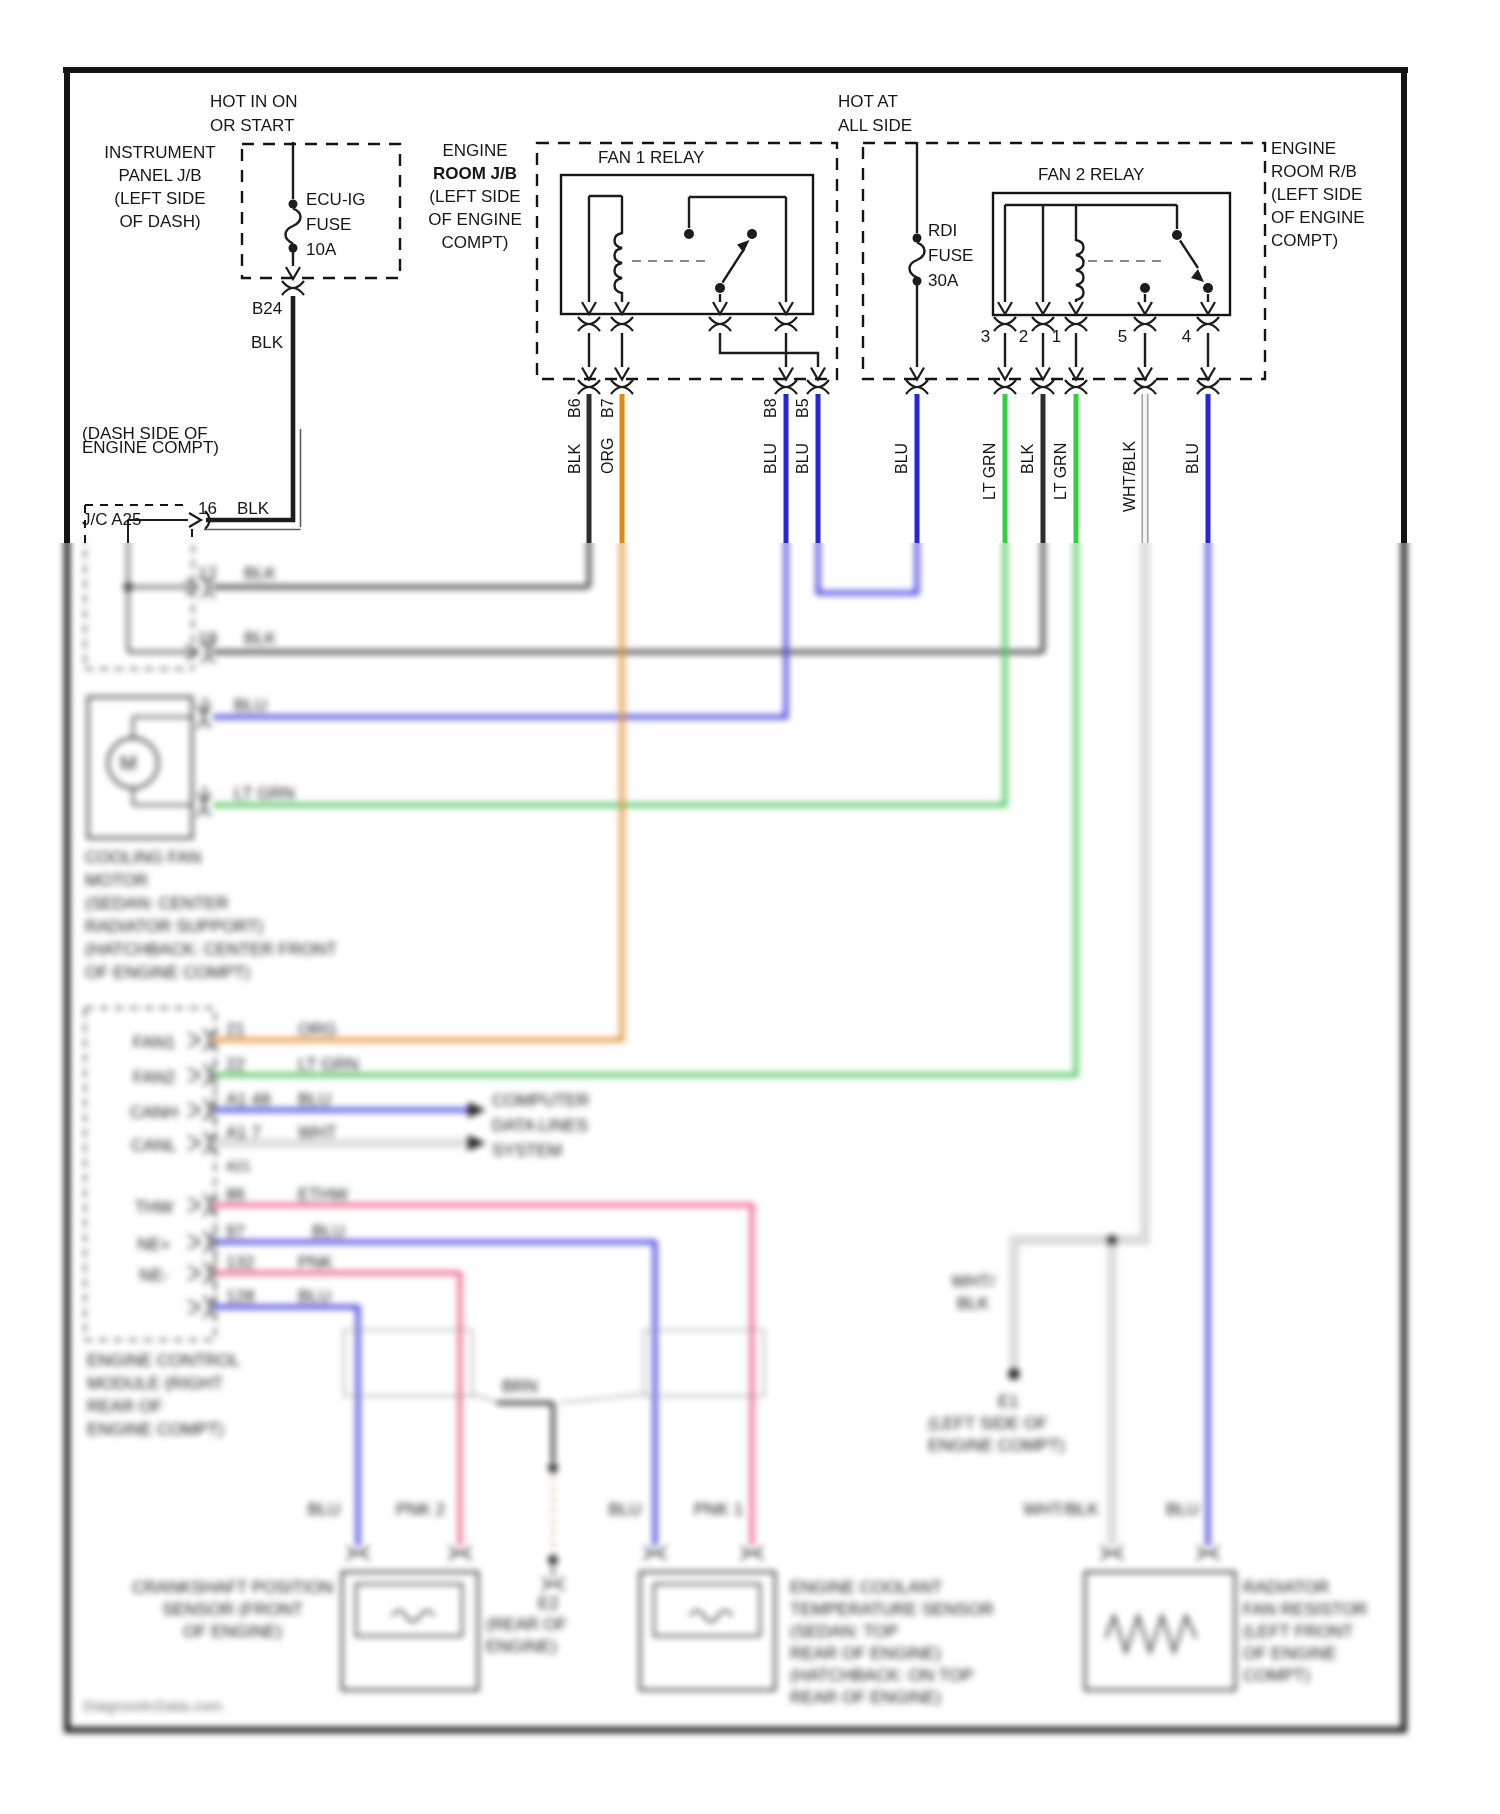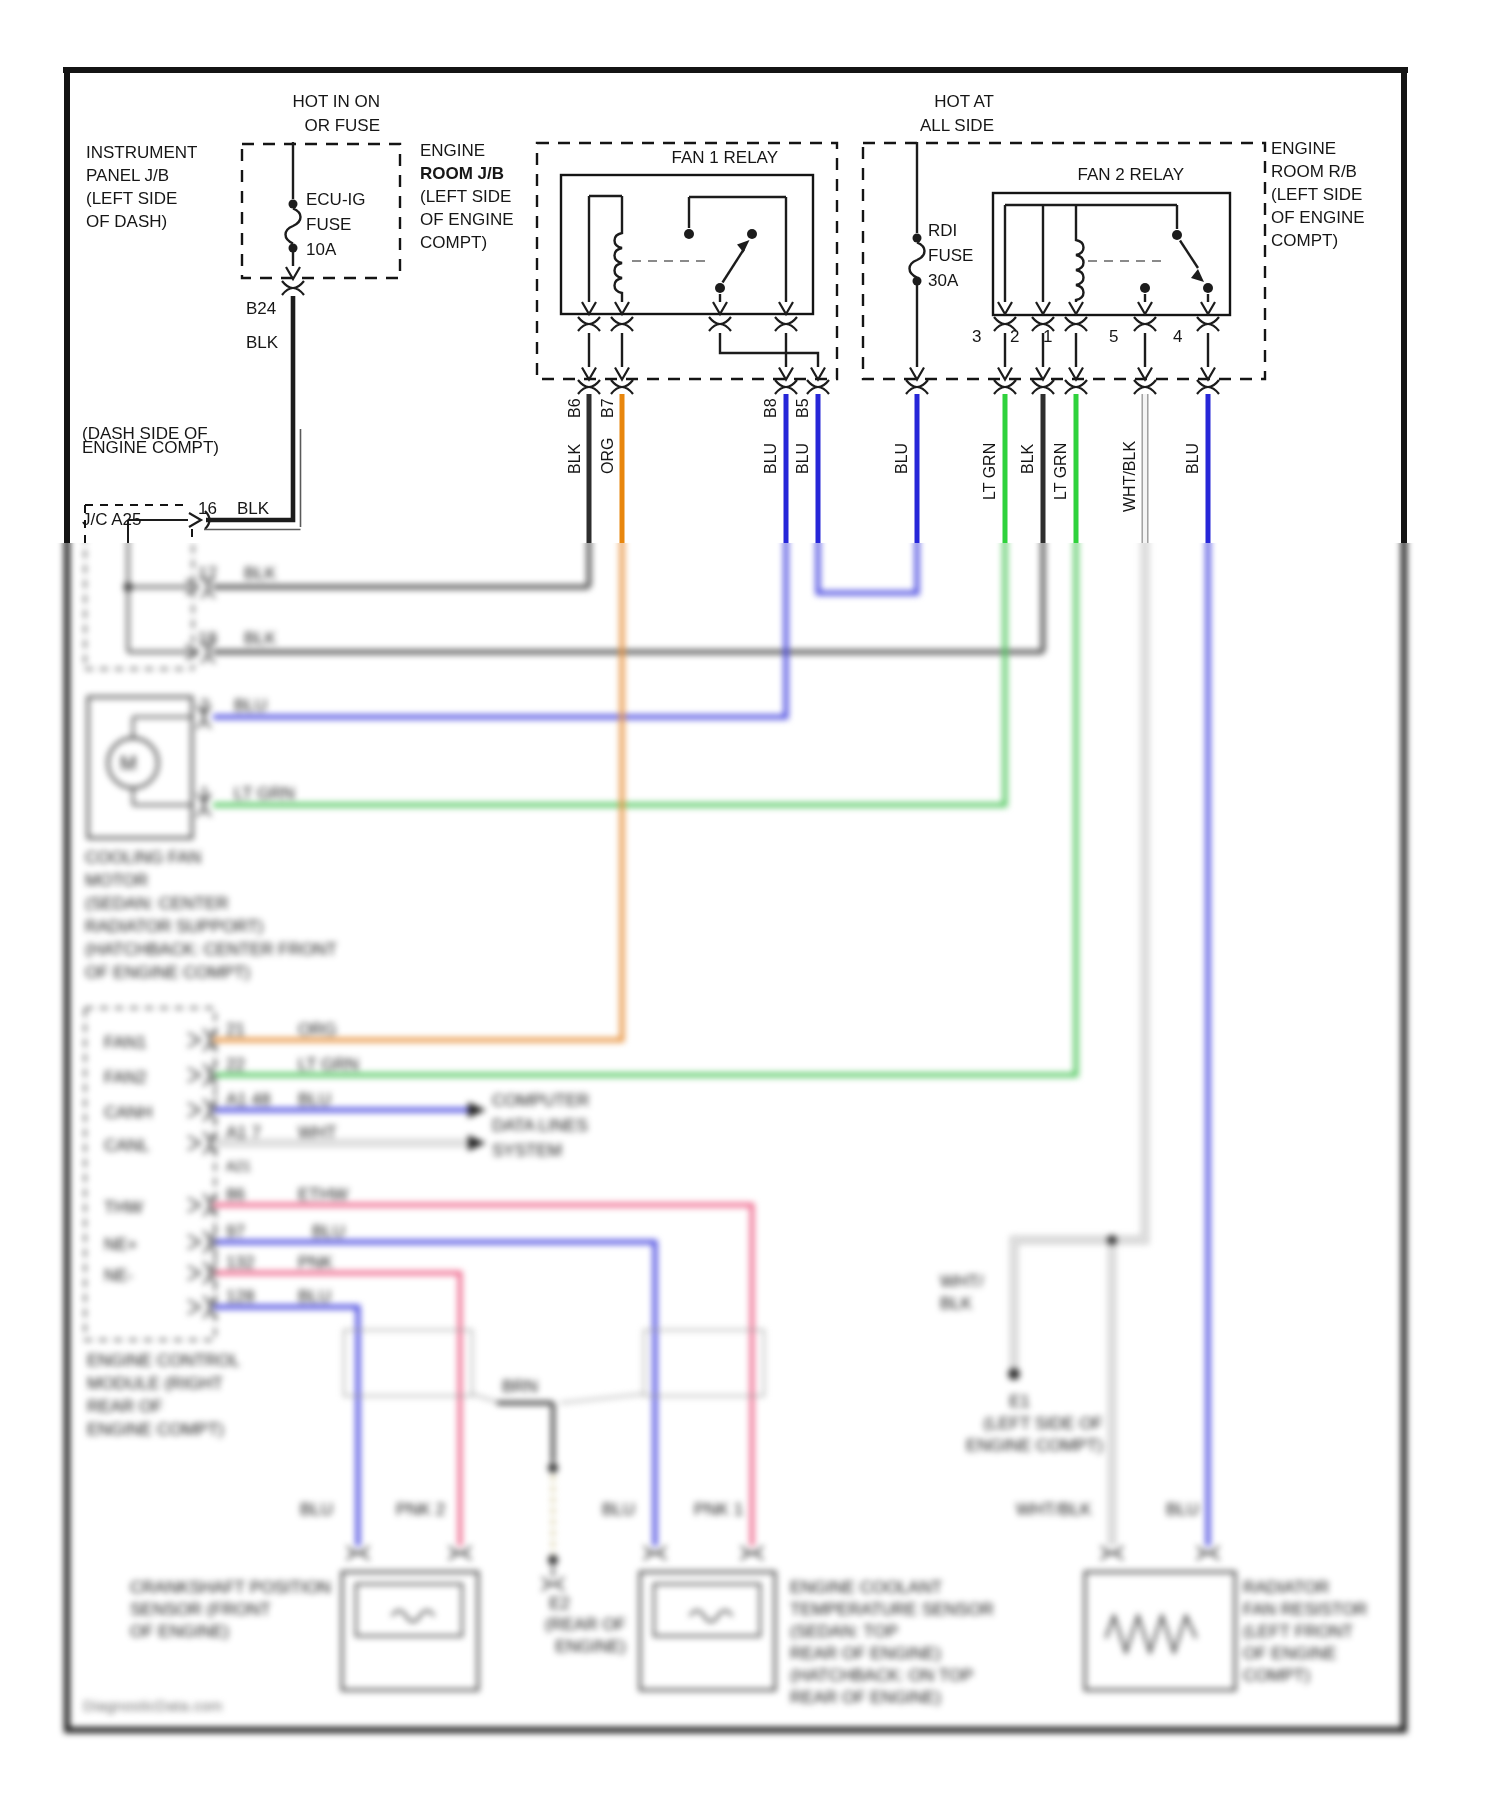--- a/index.html
+++ b/index.html
@@ -1,22 +1,22 @@
 <!DOCTYPE html>
 <html><head>
 <meta charset="utf-8">
 <style>
   html,body{margin:0;padding:0;background:#fff;}
   .page{position:relative;width:1500px;height:1814px;background:#ffffff;
         font-family:"Liberation Sans",sans-serif;color:#161616;overflow:hidden;}
   #blur-layer{position:absolute;left:0;top:0;width:1500px;height:1814px;filter:blur(3.2px);}
   #sharp-layer{position:absolute;left:0;top:0;width:1500px;height:543px;background:#ffffff;overflow:hidden;z-index:2;}
   .t{position:absolute;font-size:17px;line-height:23px;white-space:pre;}
-  .tr{text-align:left;}
-  .tc{text-align:right;}
+  .tr{text-align:center;}
+  .tc{text-align:left;}
   .vlabel{position:absolute;font-size:16px;white-space:nowrap;transform:rotate(-90deg);transform-origin:left top;}
   .small{font-size:14px;}
   .wm{font-size:15px;color:#6a6a6a;letter-spacing:.3px;}
   svg{position:absolute;left:0;top:0;}
 </style>
 </head>
 <body>
 
 <div class="page">
 
@@ -351,21 +351,21 @@
         <path d="M1005,394 V546" stroke="#2fd23c"></path>
         <path d="M1043,394 V546" stroke="#2e2e2e"></path>
         <path d="M1076,394 V546" stroke="#2fd23c"></path>
         <path d="M1145,394 V546" stroke="#9a9a9a" stroke-width="7"></path>
         <path d="M1145,394 V546" stroke="#f4f4f4" stroke-width="4.2"></path>
         <path d="M1208,394 V546" stroke="#2626d8"></path>
       </g>
     </svg>
 
     <div class="t tc" style="left:210px;top:90px;width:170px;">HOT IN ON</div>
-    <div class="t tc" style="left:210px;top:114px;width:170px;">OR FUSE</div>
+    <div class="t tc" style="left:210px;top:114px;width:170px;">OR START</div>
 
     <div class="t tr" style="left:86px;top:141px;width:148px;">INSTRUMENT</div>
     <div class="t tr" style="left:86px;top:164px;width:148px;">PANEL J/B</div>
     <div class="t tr" style="left:86px;top:187px;width:148px;">(LEFT SIDE</div>
     <div class="t tr" style="left:86px;top:210px;width:148px;">OF DASH)</div>
 
     <div class="t" style="left:306px;top:188px;">ECU-IG</div>
     <div class="t" style="left:306px;top:213px;">FUSE</div>
     <div class="t" style="left:306px;top:238px;">10A</div>
 

